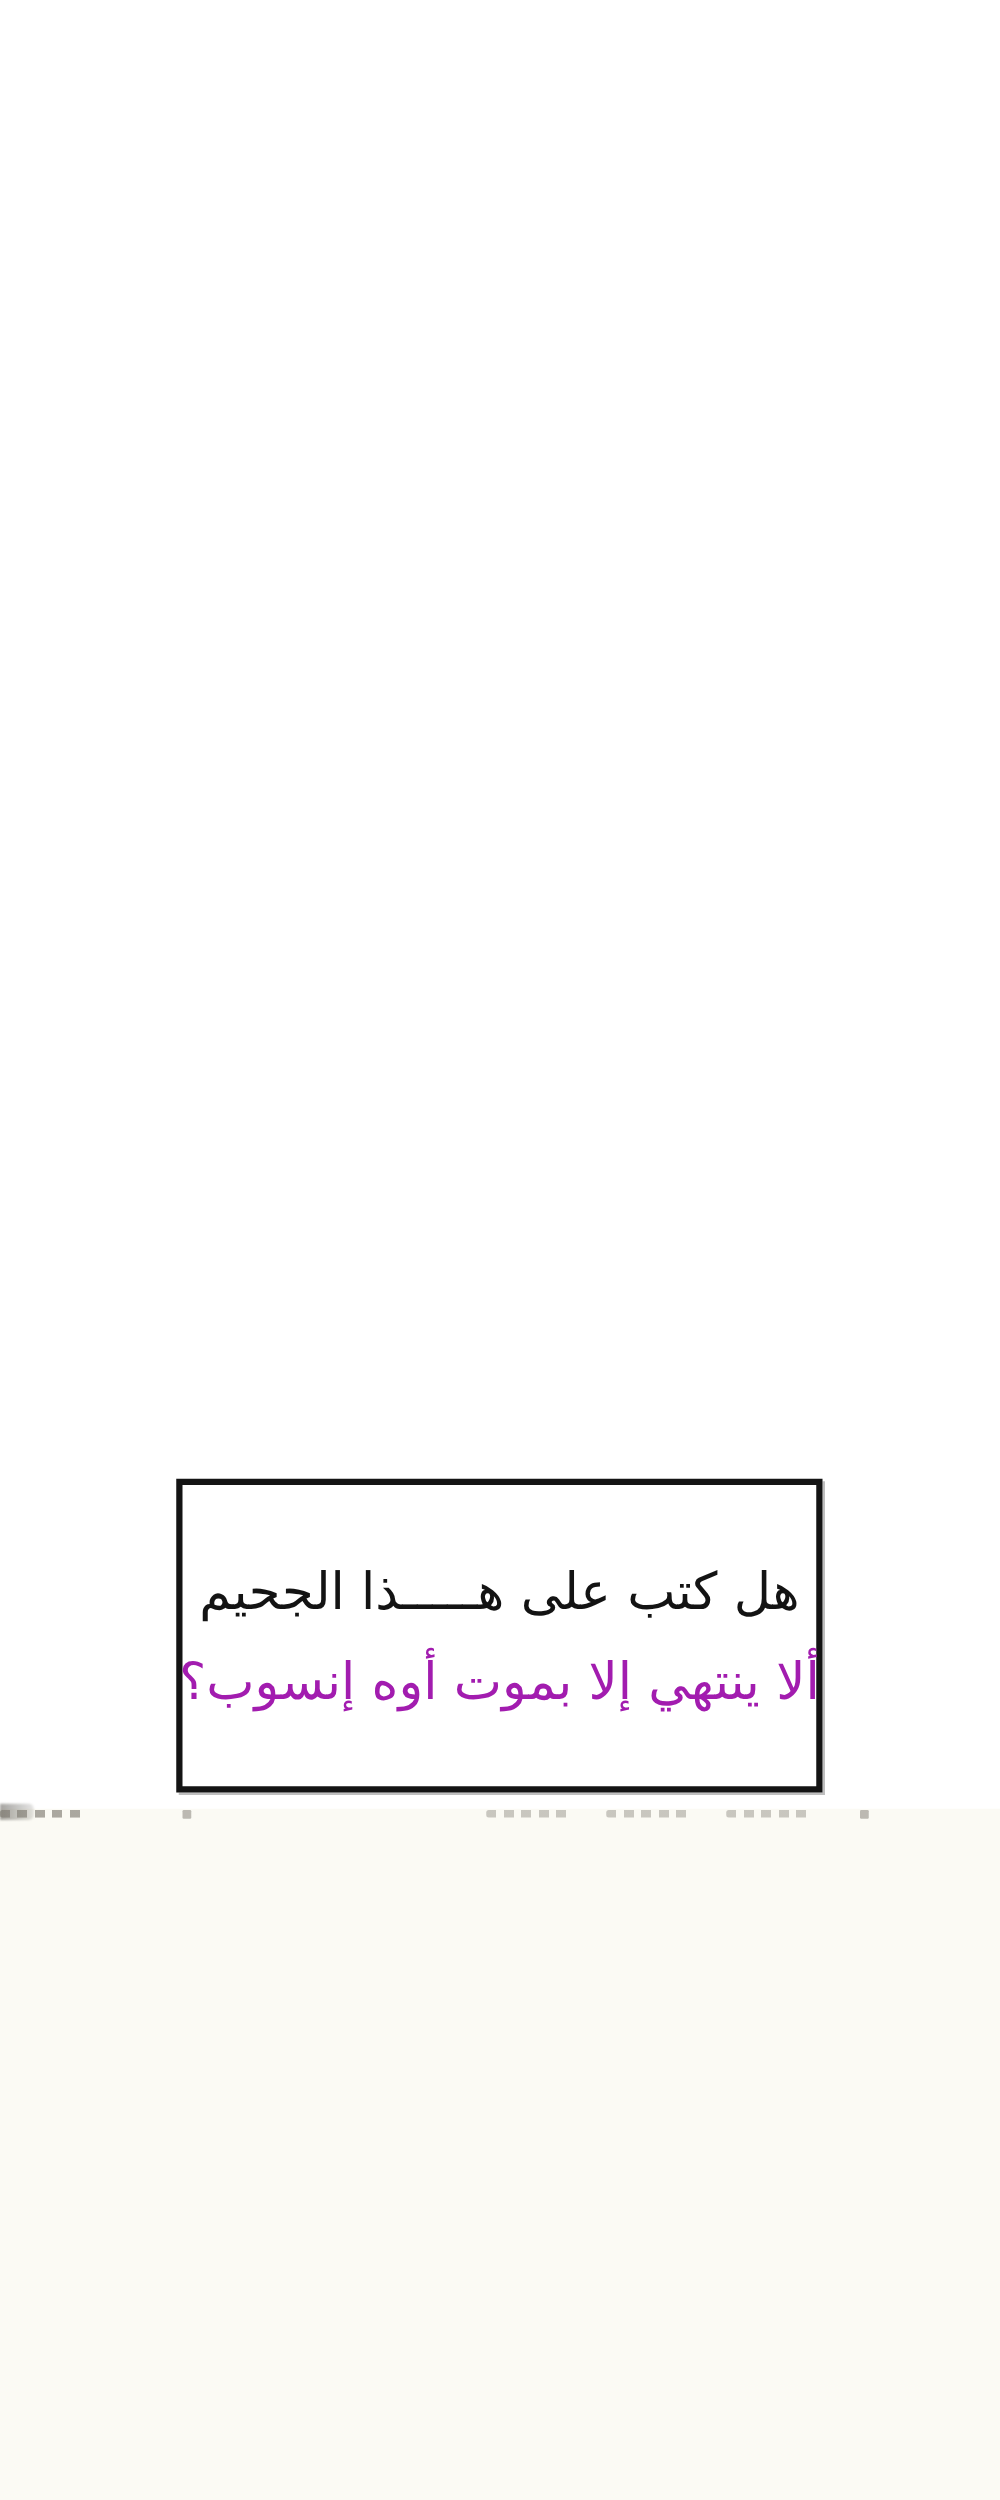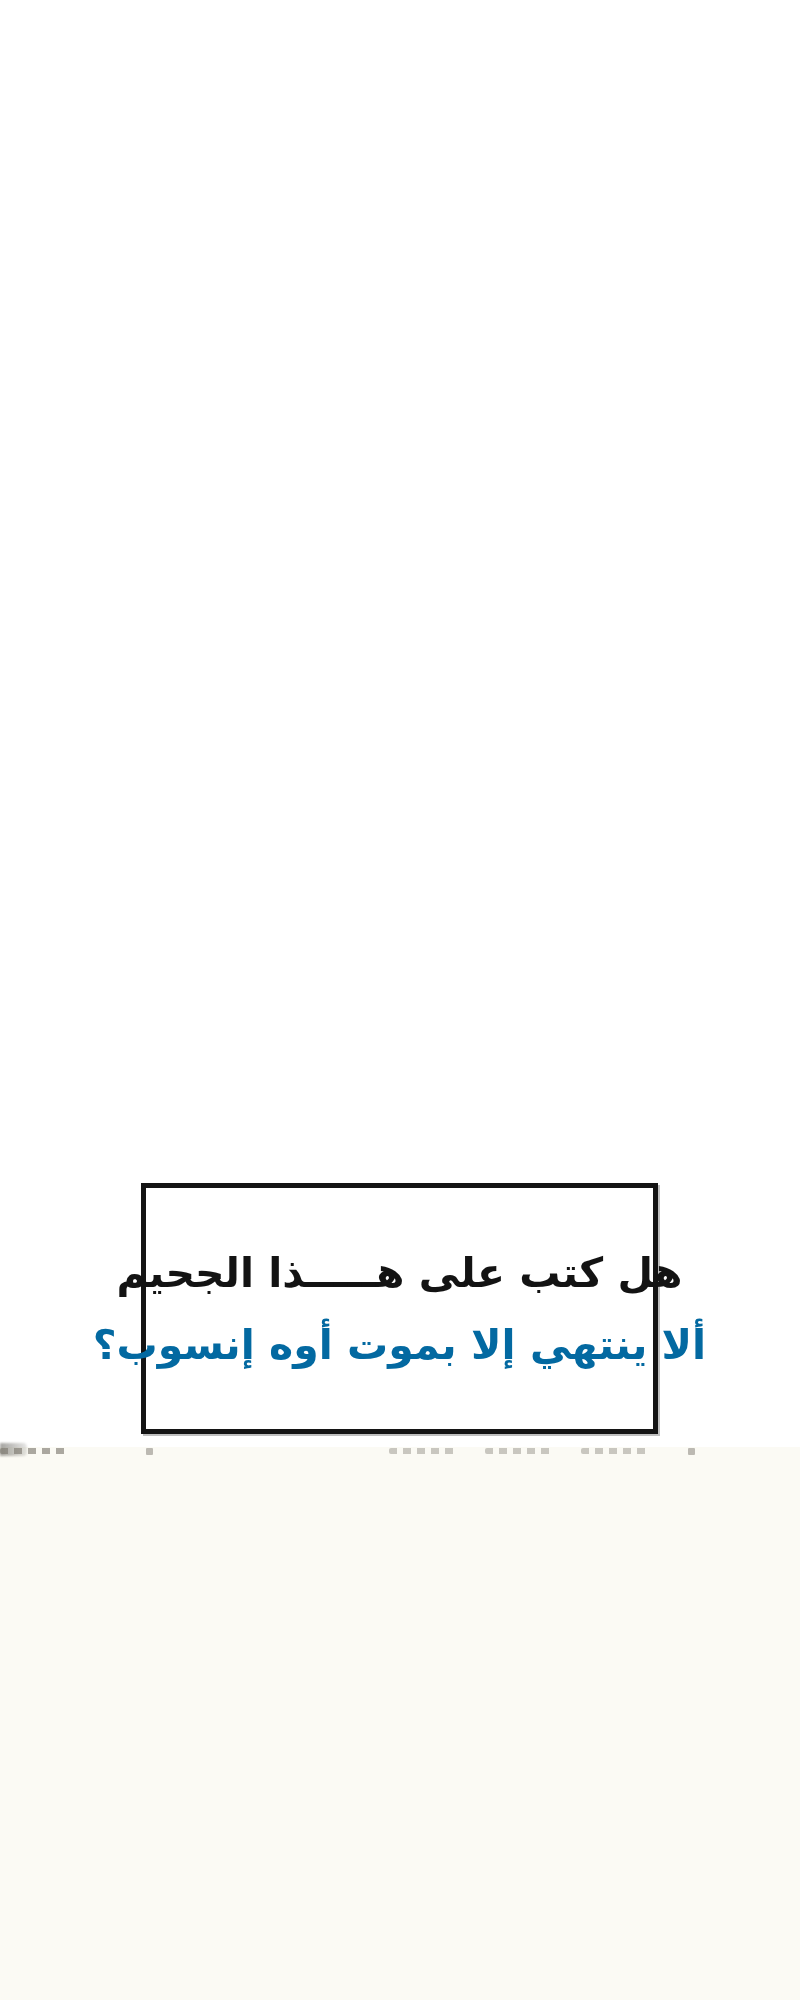--- a/index.html
+++ b/index.html
@@ -92,21 +92,21 @@
     box-shadow: 2px 2px 0 rgba(0,0,0,0.25);
     display: flex;
     flex-direction: column;
     align-items: center;
     justify-content: center;
     direction: rtl;
   }
   .caption-line {
     margin: 0;
     padding: 0 6px;
-    font-weight: 700;
+    font-weight: 400;
     font-size: 41px;
     line-height: 72px;
     letter-spacing: 0;
     color: #131313;
     text-align: center;
     white-space: nowrap;
   }
 </style>
 </head>
 <body>
@@ -123,16 +123,16 @@
     <span class="dash-group"></span>
     <span class="dash-group"></span>
     <span class="dash-group"></span>
     <span class="dash-group"></span>
     <span class="dash-group"></span>
     <span class="edge-tick t2"></span>
   </div>
 
   <div class="caption-box" style="border-color: rgb(20, 20, 20);">
     <p class="caption-line" style="color: rgb(19, 19, 19);">هل كتب على هـــــذا الجحيم</p>
-    <p class="caption-line" style="color: #0369a1;">ألا ينتهي إلا بموت أوه إنسوب؟</p>
+    <p class="caption-line" style="color: #a21caf;">ألا ينتهي إلا بموت أوه إنسوب؟</p>
   </div>
 
 </div>
 
 </body></html>

